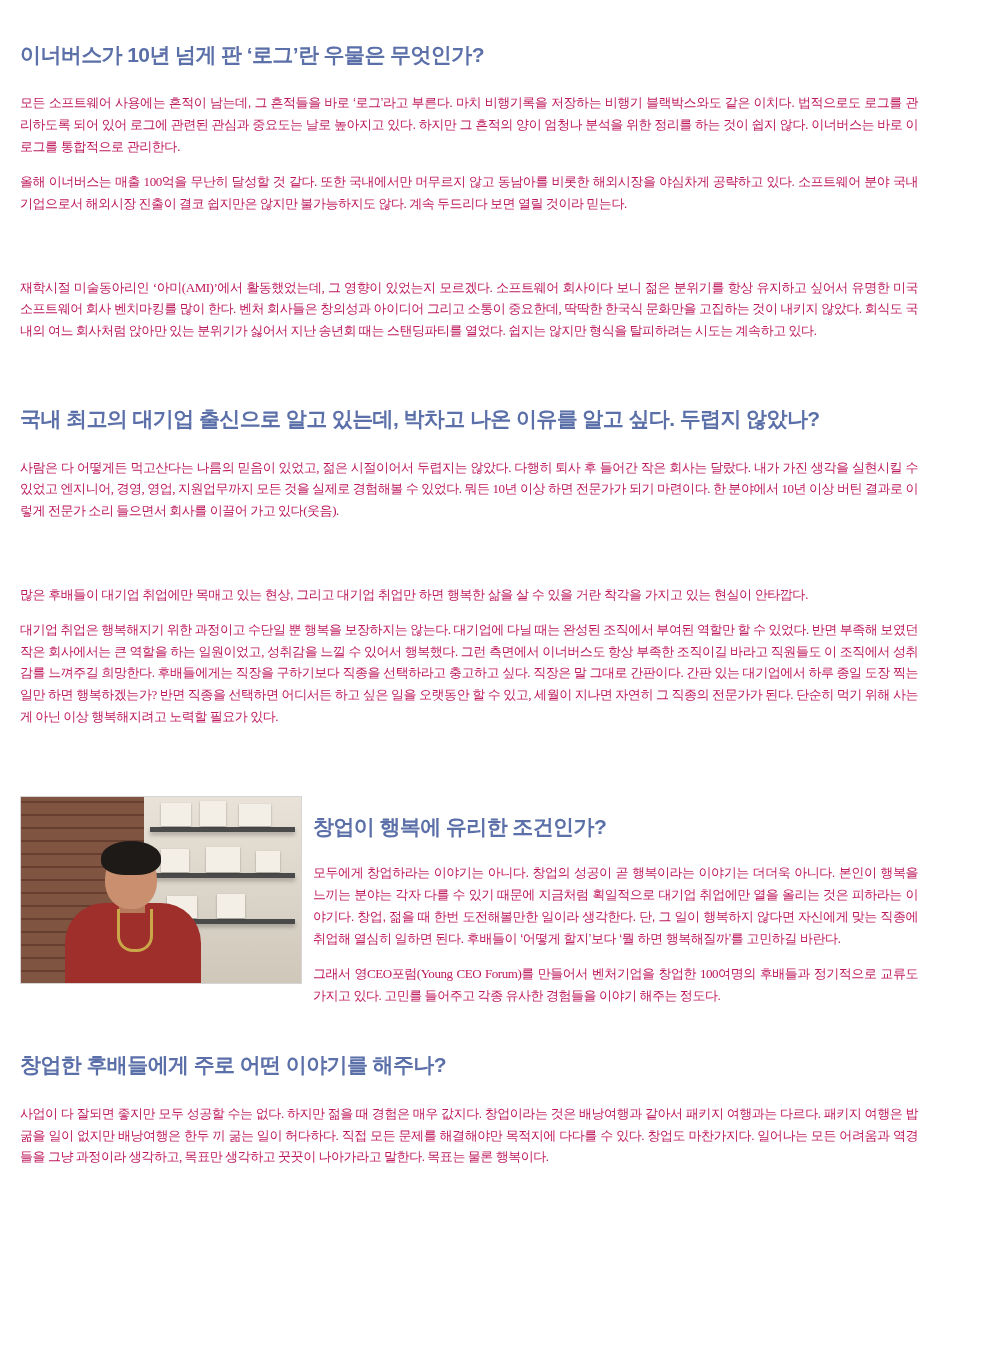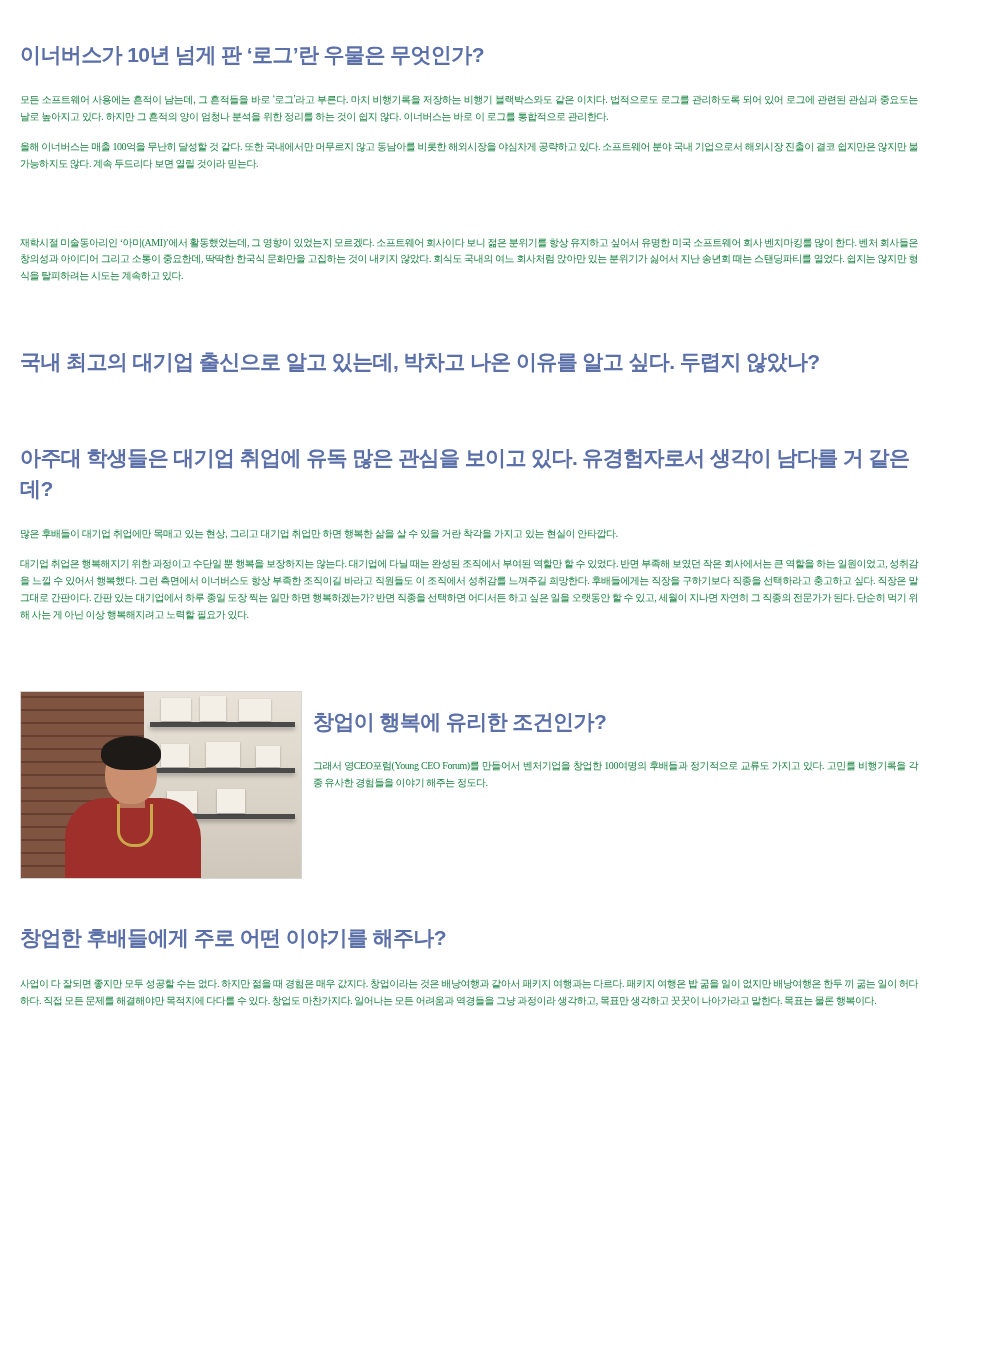--- a/index.html
+++ b/index.html
@@ -29,23 +29,23 @@
     font-weight: bold;
     line-height: 1.45;
     letter-spacing: -0.6px;
     margin: 0 0 22px 0;
     padding: 0;
   }
   .question.tall {
     margin-bottom: 20px;
   }
   .answer {
-    font-size: 10px;
+    font-size: 13px;
     line-height: 1.68;
-    color: #15803d;
+    color: #be185d;
     letter-spacing: -0.45px;
     margin: 0 0 13px 0;
     text-align: justify;
   }
   .answer:last-child {
     margin-bottom: 0;
     font-family: Liberation Serif, serif;
   }
   .spacer-lg { height: 44px; }
   .spacer-md { height: 34px; }
@@ -181,26 +181,26 @@
   <div class="spacer-lg"></div>
 
   <div class="qa-block">
     <p class="answer">재학시절 미술동아리인 ‘아미(AMI)’에서 활동했었는데, 그 영향이 있었는지 모르겠다. 소프트웨어 회사이다 보니 젊은 분위기를 항상 유지하고 싶어서 유명한 미국 소프트웨어 회사 벤치마킹를 많이 한다. 벤처 회사들은 창의성과 아이디어 그리고 소통이 중요한데, 딱딱한 한국식 문화만을 고집하는 것이 내키지 않았다. 회식도 국내의 여느 회사처럼 앉아만 있는 분위기가 싫어서 지난 송년회 때는 스탠딩파티를 열었다. 쉽지는 않지만 형식을 탈피하려는 시도는 계속하고 있다.</p>
   </div>
 
   <div class="spacer-lg"></div>
 
   <div class="qa-block">
     <h2 class="question">국내 최고의 대기업 출신으로 알고 있는데, 박차고 나온 이유를 알고 싶다. 두렵지 않았나?</h2>
-  </div>
-
-  <div class="spacer-lg"></div>
-
-  <div class="qa-block">
-    <h2 class="question">아주대 학생들은 대기업 취업에 유독 많은 관심을 보이고 있다. 유경험자로서 생각이 남다를 거 같은데?</h2>
+    <p class="answer">사람은 다 어떻게든 먹고산다는 나름의 믿음이 있었고, 젊은 시절이어서 두렵지는 않았다. 다행히 퇴사 후 들어간 작은 회사는 달랐다. 내가 가진 생각을 실현시킬 수 있었고 엔지니어, 경영, 영업, 지원업무까지 모든 것을 실제로 경험해볼 수 있었다. 뭐든 10년 이상 하면 전문가가 되기 마련이다. 한 분야에서 10년 이상 버틴 결과로 이렇게 전문가 소리 들으면서 회사를 이끌어 가고 있다(웃음).</p>
+  </div>
+
+  <div class="spacer-lg"></div>
+
+  <div class="qa-block">
     <p class="answer">많은 후배들이 대기업 취업에만 목매고 있는 현상, 그리고 대기업 취업만 하면 행복한 삶을 살 수 있을 거란 착각을 가지고 있는 현실이 안타깝다.</p>
     <p class="answer">대기업 취업은 행복해지기 위한 과정이고 수단일 뿐 행복을 보장하지는 않는다. 대기업에 다닐 때는 완성된 조직에서 부여된 역할만 할 수 있었다. 반면 부족해 보였던 작은 회사에서는 큰 역할을 하는 일원이었고, 성취감을 느낄 수 있어서 행복했다. 그런 측면에서 이너버스도 항상 부족한 조직이길 바라고 직원들도 이 조직에서 성취감를 느껴주길 희망한다. 후배들에게는 직장을 구하기보다 직종을 선택하라고 충고하고 싶다. 직장은 말 그대로 간판이다. 간판 있는 대기업에서 하루 종일 도장 찍는 일만 하면 행복하겠는가? 반면 직종을 선택하면 어디서든 하고 싶은 일을 오랫동안 할 수 있고, 세월이 지나면 자연히 그 직종의 전문가가 된다. 단순히 먹기 위해 사는 게 아닌 이상 행복해지려고 노력할 필요가 있다.</p>
   </div>
 
   <div class="spacer-md"></div>
 
   <div class="photo-section">
     <div class="photo-wrap">
       <div class="photo">
         <div class="brick"></div>
@@ -218,21 +218,22 @@
         <div class="frame f8"></div>
         <div class="person-body"></div>
         <div class="person-neck"></div>
         <div class="person-head"></div>
         <div class="person-hair"></div>
         <div class="lanyard"></div>
       </div>
     </div>
     <div class="side-text">
       <h2 class="question">창업이 행복에 유리한 조건인가?</h2>
-      <p class="answer">그래서 영CEO포럼(Young CEO Forum)를 만들어서 벤처기업을 창업한 100여명의 후배들과 정기적으로 교류도 가지고 있다. 고민를 비행기록을 각종 유사한 경험들을 이야기 해주는 정도다.</p>
+      <p class="answer">모두에게 창업하라는 이야기는 아니다. 창업의 성공이 곧 행복이라는 이야기는 더더욱 아니다. 본인이 행복을 느끼는 분야는 각자 다를 수 있기 때문에 지금처럼 획일적으로 대기업 취업에만 열을 올리는 것은 피하라는 이야기다. 창업, 젊을 때 한번 도전해볼만한 일이라 생각한다. 단, 그 일이 행복하지 않다면 자신에게 맞는 직종에 취업해 열심히 일하면 된다. 후배들이 ‘어떻게 할지’보다 ‘뭘 하면 행복해질까’를 고민하길 바란다.</p>
+      <p class="answer">그래서 영CEO포럼(Young CEO Forum)를 만들어서 벤처기업을 창업한 100여명의 후배들과 정기적으로 교류도 가지고 있다. 고민를 들어주고 각종 유사한 경험들을 이야기 해주는 정도다.</p>
     </div>
   </div>
 
   <div class="spacer-lg"></div>
 
   <div class="qa-block">
     <h2 class="question">창업한 후배들에게 주로 어떤 이야기를 해주나?</h2>
     <p class="answer">사업이 다 잘되면 좋지만 모두 성공할 수는 없다. 하지만 젊을 때 경험은 매우 값지다. 창업이라는 것은 배낭여행과 같아서 패키지 여행과는 다르다. 패키지 여행은 밥 굶을 일이 없지만 배낭여행은 한두 끼 굶는 일이 허다하다. 직접 모든 문제를 해결해야만 목적지에 다다를 수 있다. 창업도 마찬가지다. 일어나는 모든 어려움과 역경들을 그냥 과정이라 생각하고, 목표만 생각하고 꿋꿋이 나아가라고 말한다. 목표는 물론 행복이다.</p>
   </div>
 

